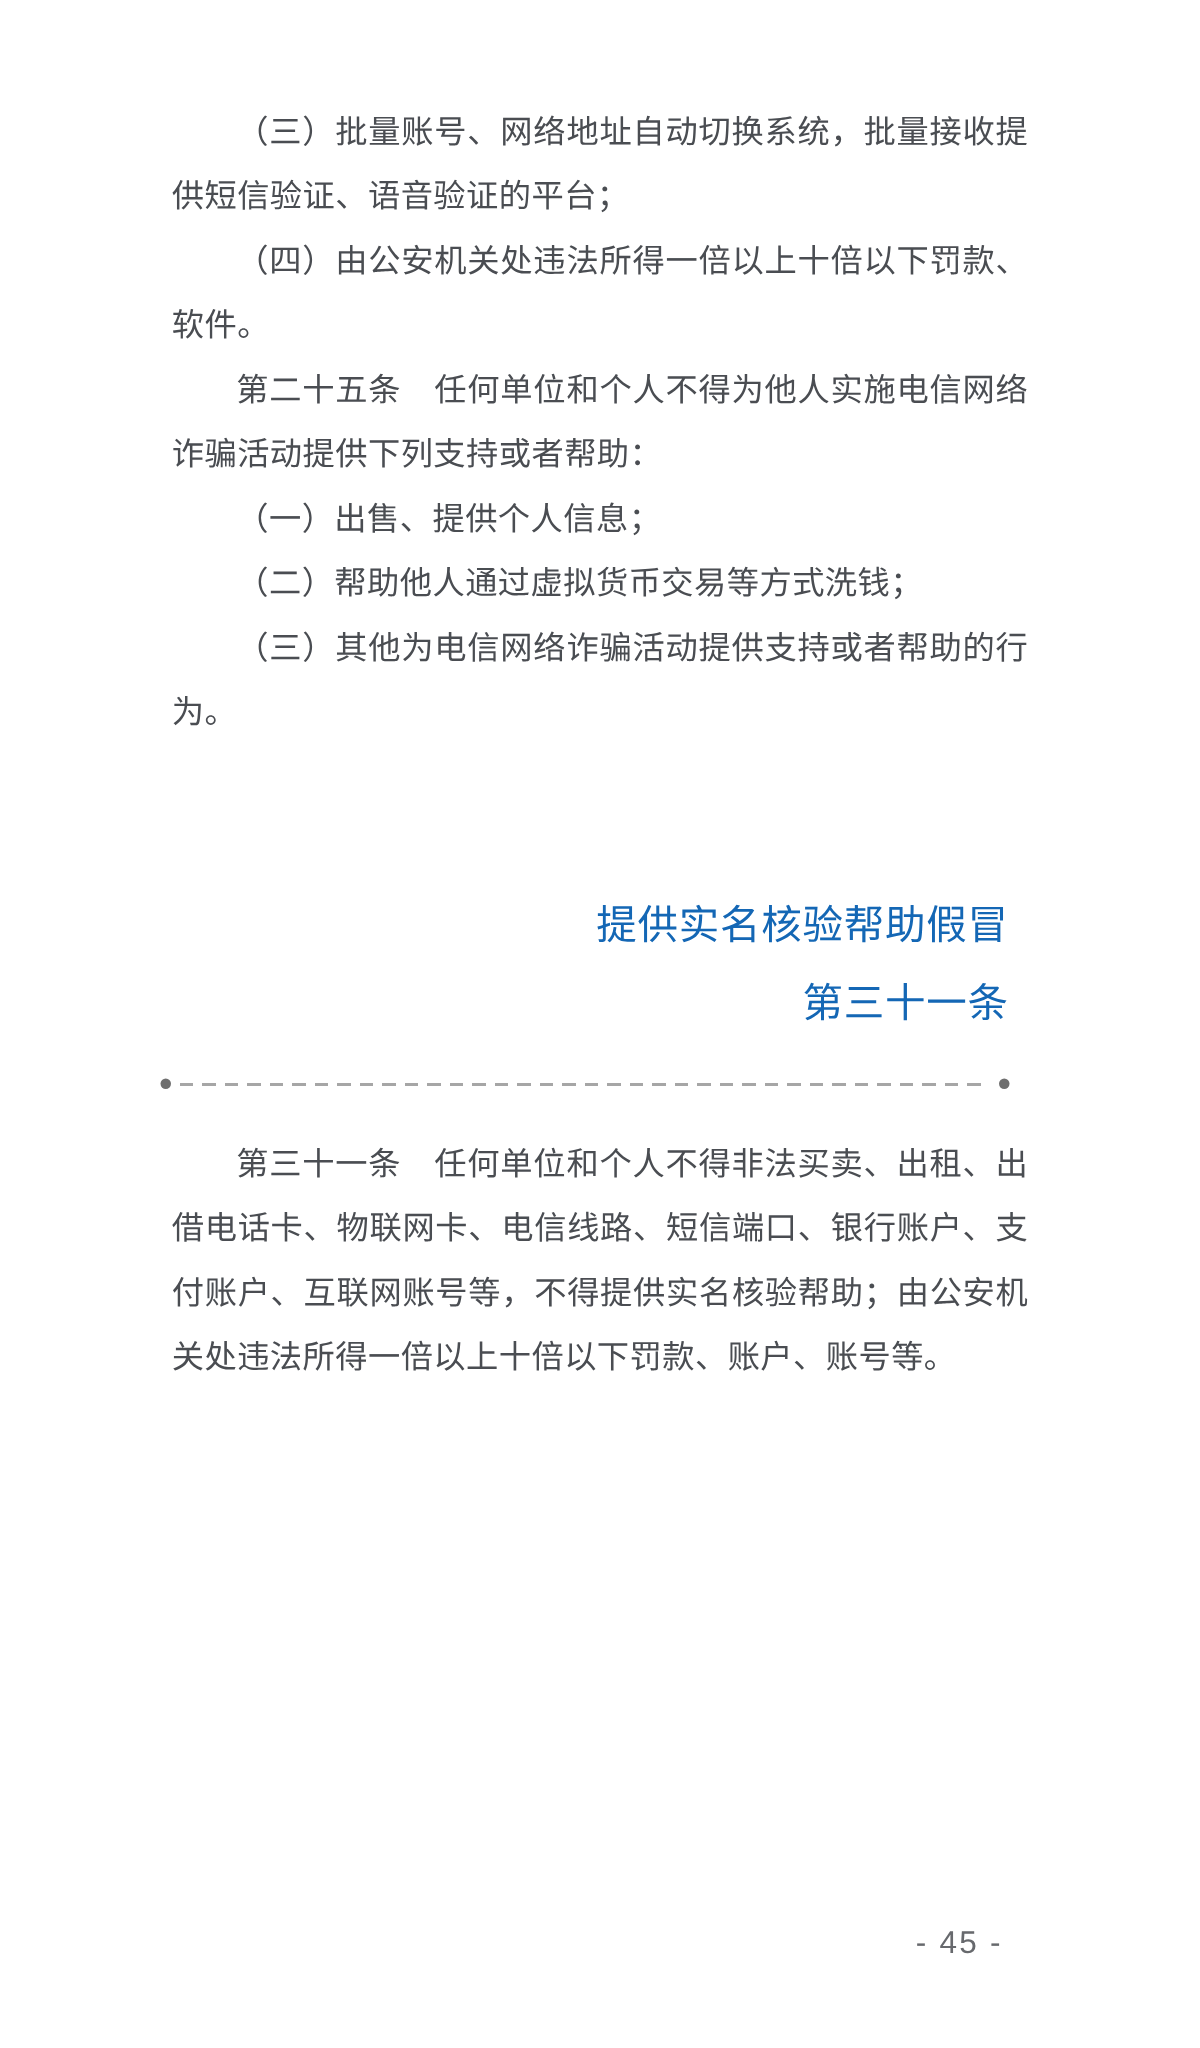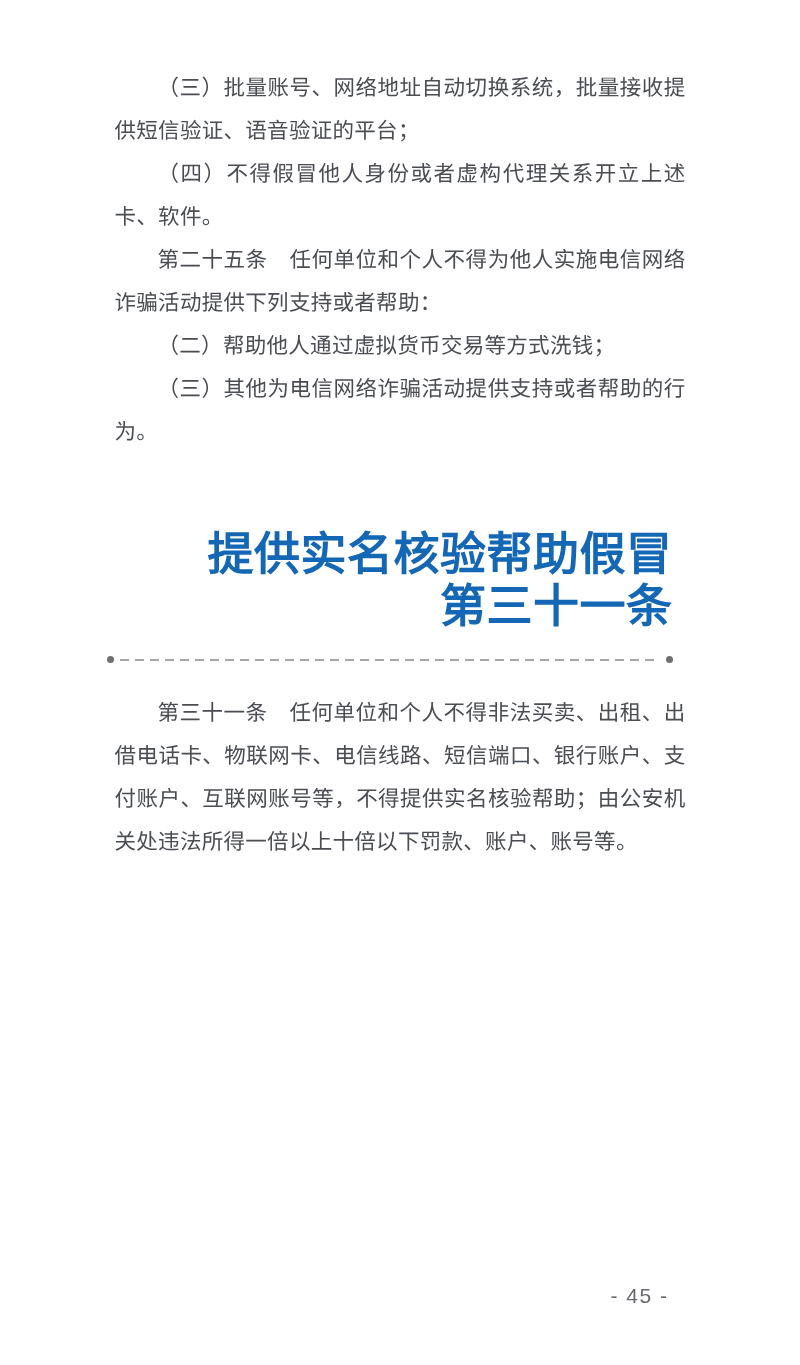--- a/index.html
+++ b/index.html
@@ -26,26 +26,26 @@
     font-weight: 400;
     color: #4a4d52;
     text-align: justify;
     text-indent: 2em;
     letter-spacing: 0.3px;
   }
   .top-section {
     padding-top: 67px;
   }
   .section-title {
-    margin: 74px 13px 0 0;
+    margin: 94px 13px 0 0;
     text-align: right;
     color: #1467b5;
-    font-size: 46px;
+    font-size: 27px;
     line-height: 52px;
-    font-weight: bold;
+    font-weight: normal;
     letter-spacing: 0.5px;
   }
   .section-title .title-line {
     display: block;
   }
   .divider {
     display: flex;
     align-items: center;
     margin: 24px 88px 0 67px;
   }
@@ -78,22 +78,23 @@
     white-space: pre;
   }
 </style>
 </head>
 <body>
 
 <div class="page">
 
   <div class="content top-section">
     <p class="body-para">（三）批量账号、网络地址自动切换系统，批量接收提供短信验证、语音验证的平台；</p>
-    <p class="body-para">（四）不得假冒他人身份或者虚构代理关系开立上述卡、软件。</p>
+    <p class="body-para">（四）由公安机关处违法所得一倍以上十倍以下罚款、软件。</p>
     <p class="body-para">第二十五条　任何单位和个人不得为他人实施电信网络诈骗活动提供下列支持或者帮助：</p>
+    <p class="body-para">（一）出售、提供个人信息；</p>
     <p class="body-para">（二）帮助他人通过虚拟货币交易等方式洗钱；</p>
     <p class="body-para">（三）其他为电信网络诈骗活动提供支持或者帮助的行为。</p>
   </div>
 
   <div class="content">
     <h1 class="section-title">
       <span class="title-line">提供实名核验帮助假冒</span>
       <span class="title-line">第三十一条</span>
     </h1>
   </div>

